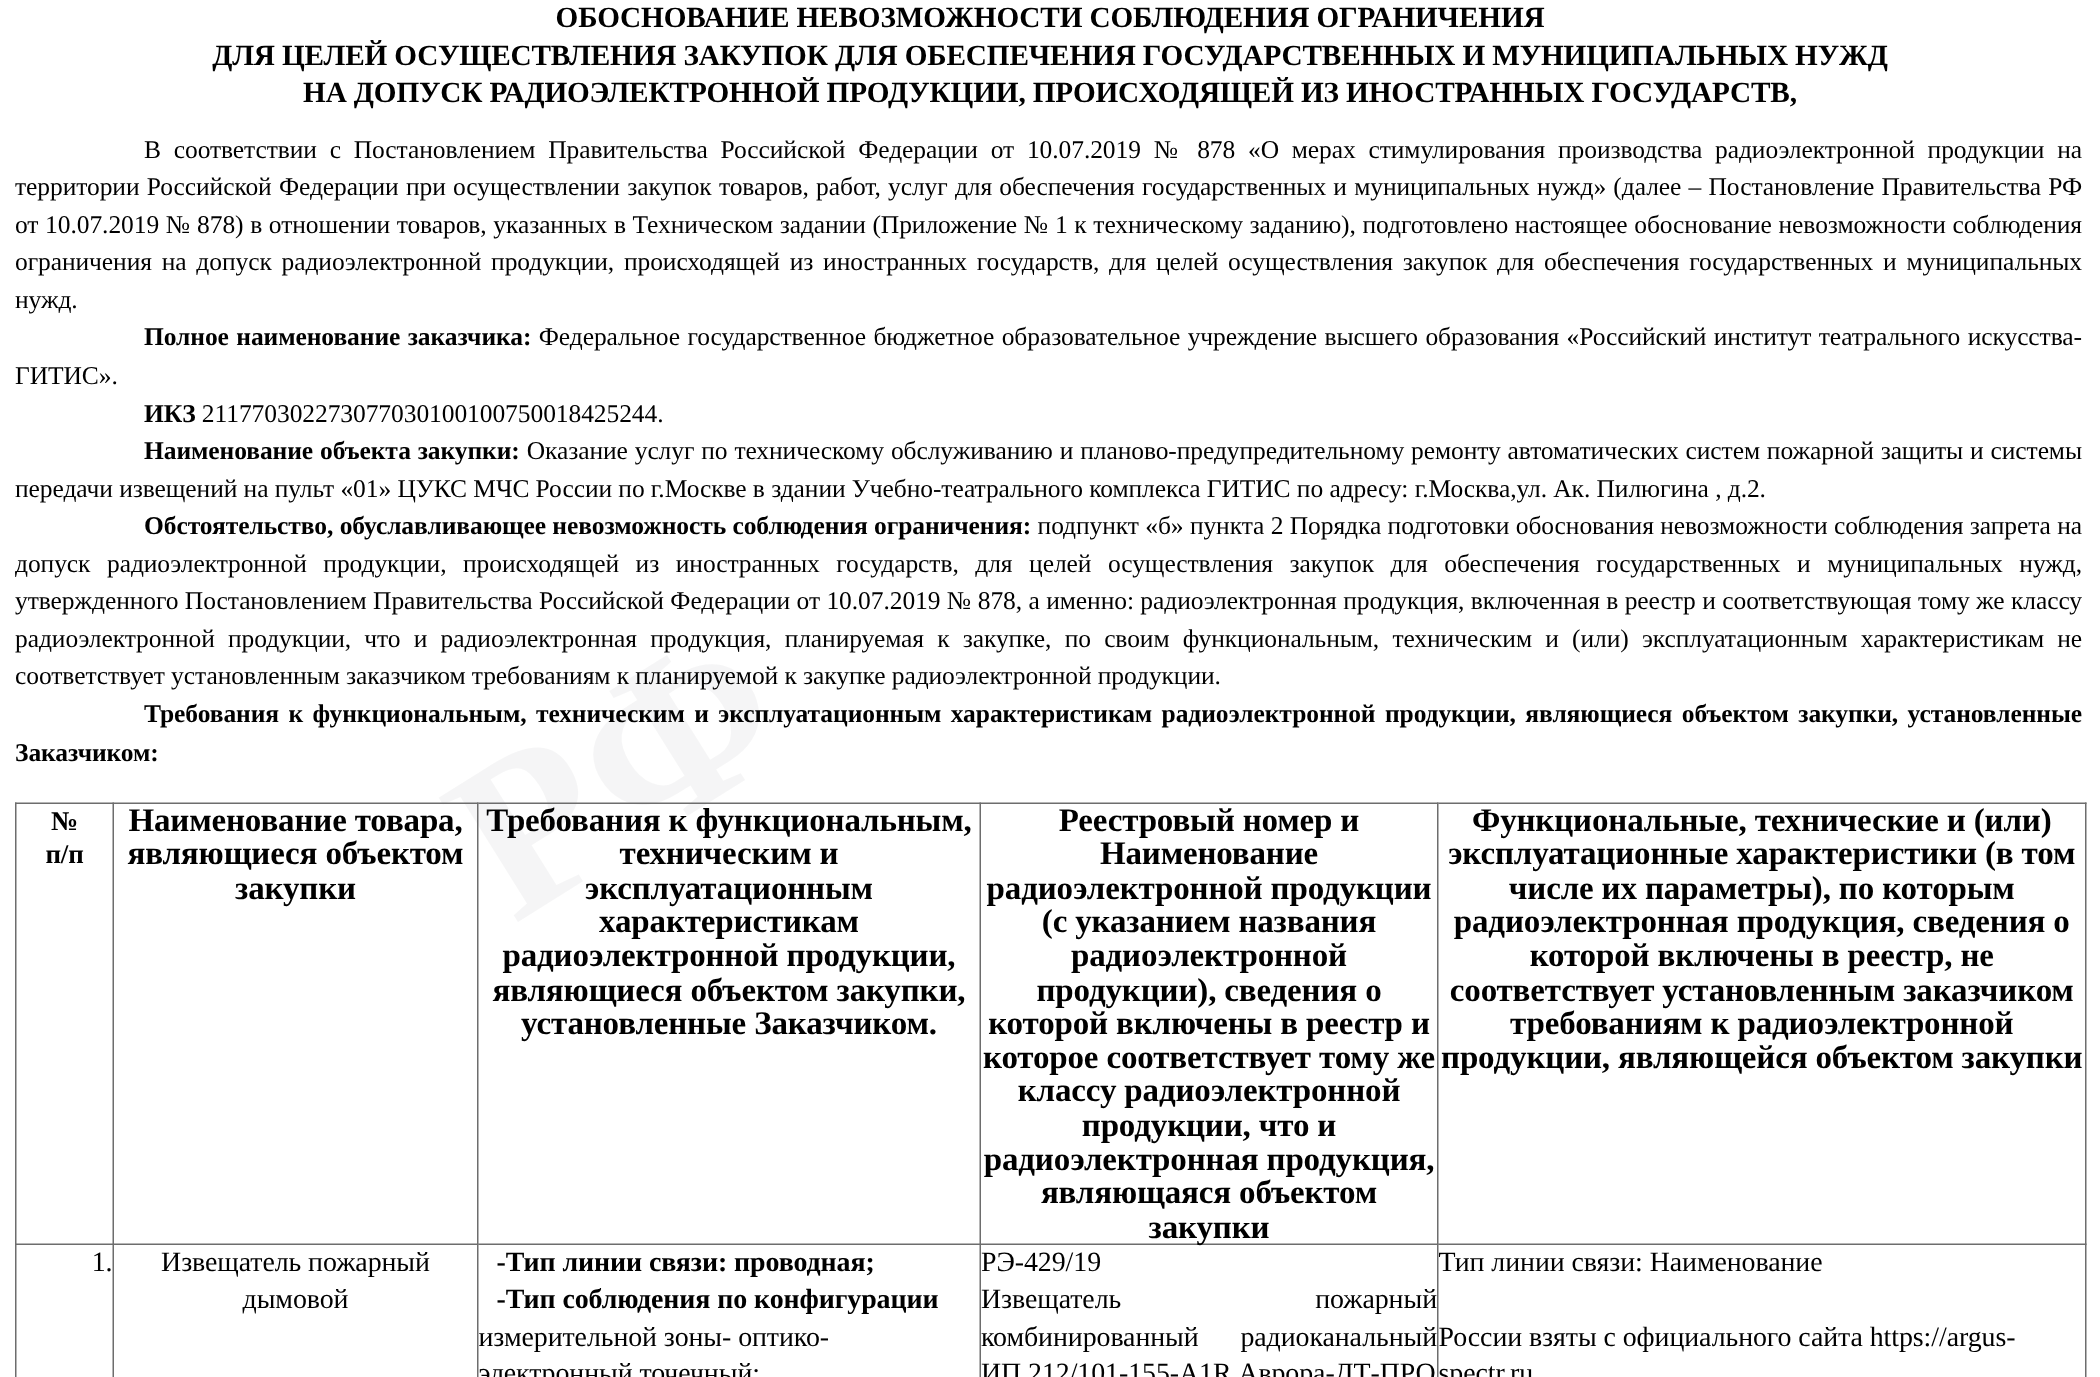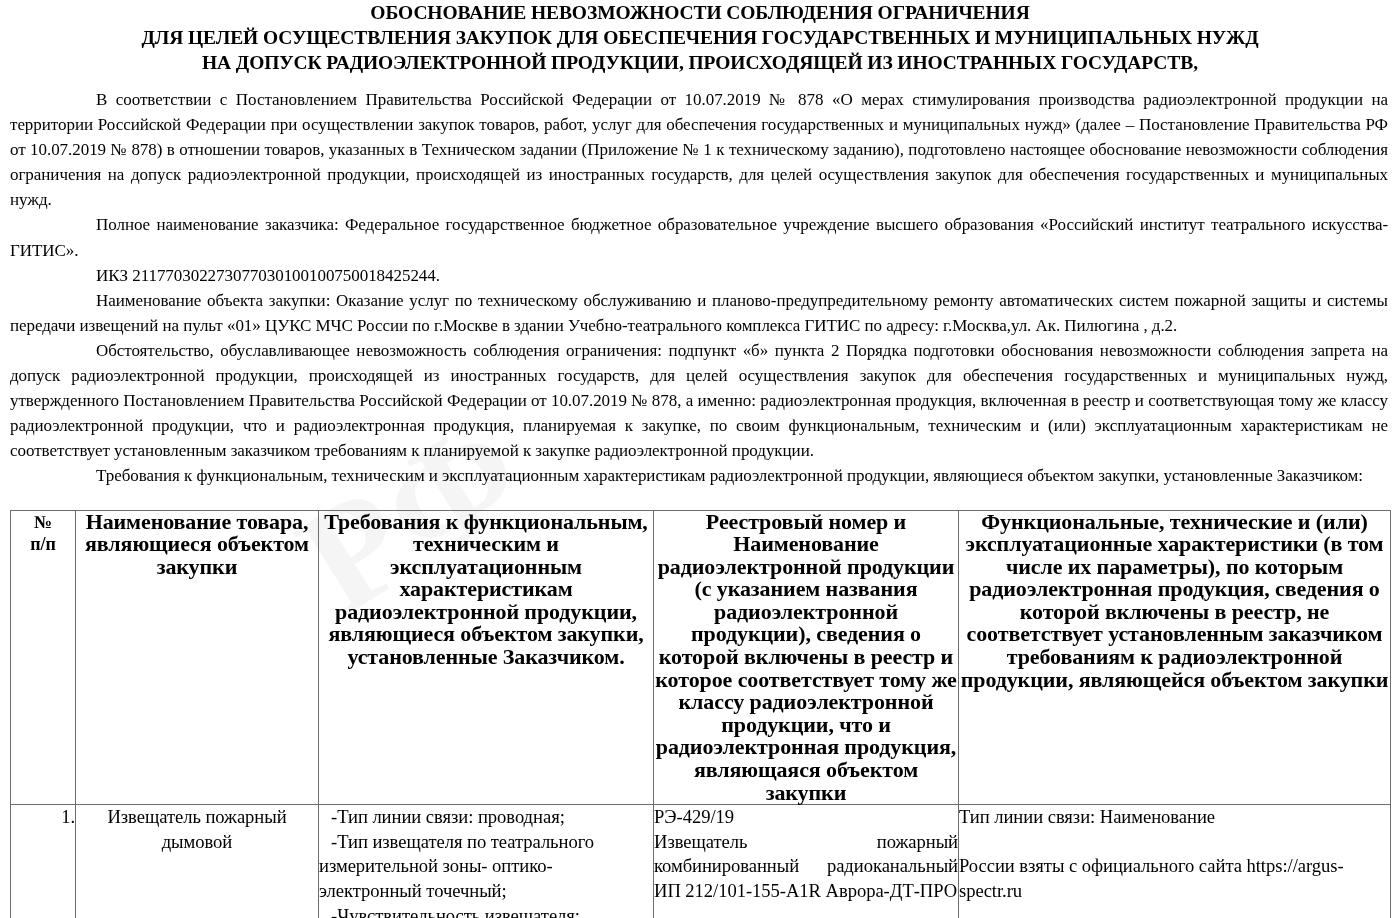--- a/index.html
+++ b/index.html
@@ -69,21 +69,21 @@
     text-align: justify;
     text-align-last: left;
     text-indent: 86px;
     font-size: 17px;
     line-height: 25.1px;
     letter-spacing: -0.05px;
   }
   p.first-para {
     margin-top: 12px;
   }
-  .b { font-weight: normal; }
+  .b { font-weight: bold; }
 
   .gap-before { margin-top: 24px; }
 
   
   .tbl-wrap {
     position: relative;
     z-index: 2;
     margin: 21px 10px 0 10px;
   }
   table.main {
@@ -118,21 +118,21 @@
     padding: 3px 6px 4px 6px;
     letter-spacing: -0.05px;
   }
   td.c-num  { text-align: right; padding-right: 13px; }
   td.c-name { text-align: center; }
   td.c-req  { text-align: left; }
   td.c-reg  { text-align: justify; text-align-last: left; }
   td.c-char { text-align: left; }
 
   .cell-line { display: block; }
-  .ind { padding-left: 12px; }
+  .ind { padding-left: 12px; font-weight: bold; }
   .blank-line { display: block; height: 24.6px; }
 </style>
 </head>
 <body>
 
 <div class="page">
 
   <div class="watermark">РФ</div>
 
   <div class="title-block">
@@ -187,21 +187,21 @@
           <th class="hd">Реестровый номер и Наименование радиоэлектронной продукции (с указанием названия радиоэлектронной продукции), сведения о которой включены в реестр и которое соответствует тому же классу радиоэлектронной продукции, что и радиоэлектронная продукция, являющаяся объектом закупки</th>
           <th class="hd">Функциональные, технические и (или) эксплуатационные характеристики (в том числе их параметры), по которым радиоэлектронная продукция, сведения о которой включены в реестр, не соответствует установленным заказчиком требованиям к радиоэлектронной продукции, являющейся объектом закупки</th>
         </tr>
       </thead>
       <tbody>
         <tr>
           <td class="cell c-num">1.</td>
           <td class="cell c-name">Извещатель пожарный дымовой</td>
           <td class="cell c-req">
             <span class="cell-line ind">-Тип линии связи: проводная;</span>
-            <span class="cell-line ind">-Тип извещателя по театрального</span>
+            <span class="cell-line ind">-Тип соблюдения по конфигурации</span>
             <span class="cell-line">измерительной зоны- оптико-</span>
             <span class="cell-line">электронный точечный;</span>
             <span class="cell-line ind">-Чувствительность извещателя:</span>
           </td>
           <td class="cell c-reg">
             <span class="cell-line">РЭ-429/19</span>
             <span>Извещатель пожарный комбинированный радиоканальный ИП 212/101-155-A1R Аврора-ДТ-ПРО</span>
           </td>
           <td class="cell c-char">
             <span class="cell-line">Тип линии связи: Наименование</span>

